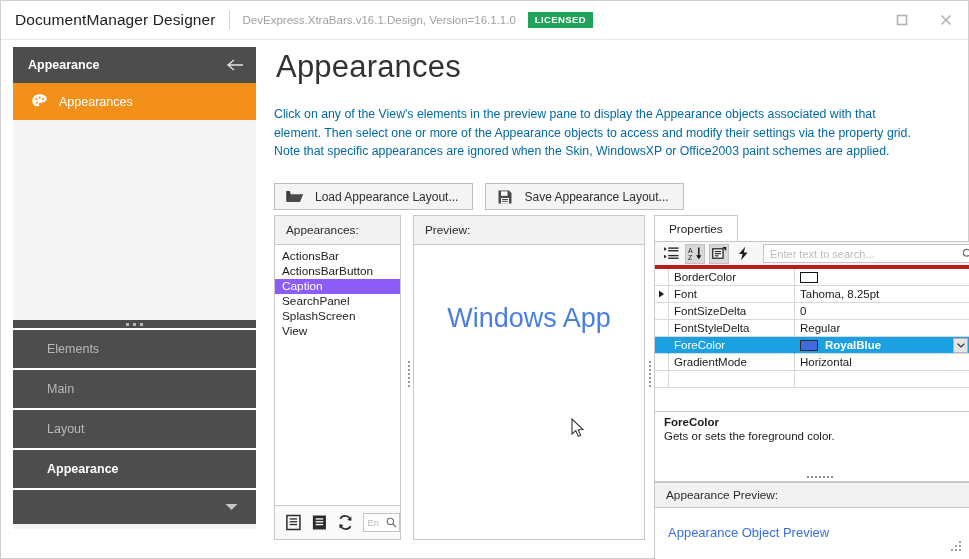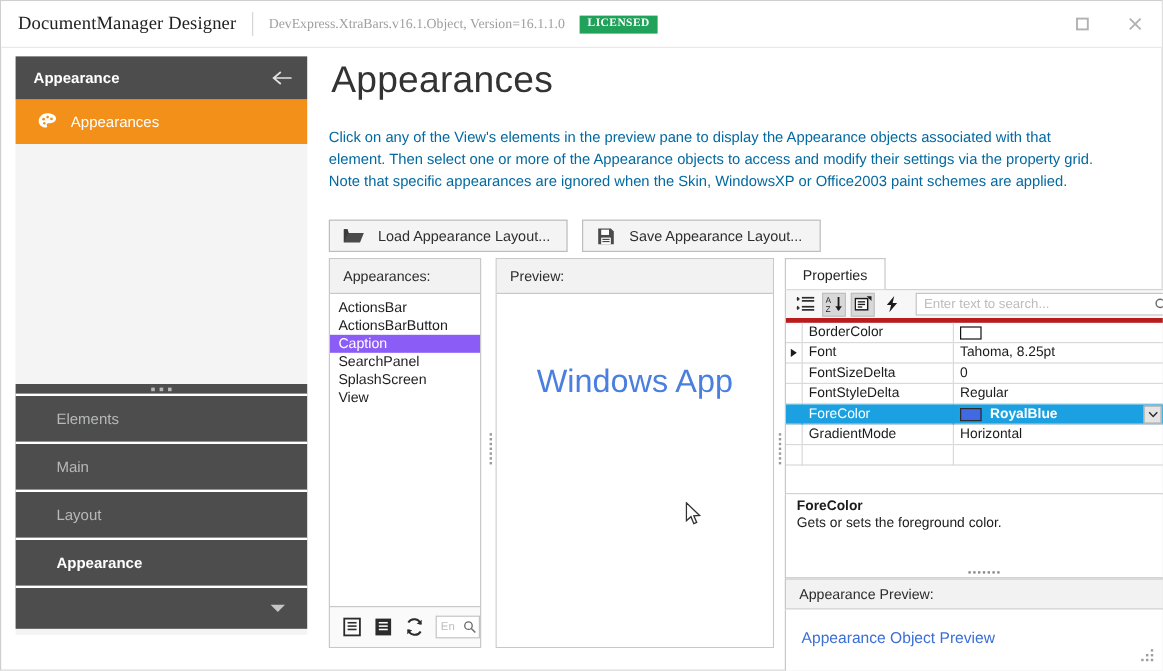--- a/index.html
+++ b/index.html
@@ -14,21 +14,21 @@
     position: relative;
     width: 969px; height: 559px;
     background: #ffffff;
     border: 1px solid #cfcfcf;
   }
 
   
   .titlebar {
     position: absolute; left: 0; top: 0; width: 967px; height: 38px;
     background: #ffffff;
-    display: flex; align-items: center; font-family: Liberation Serif, serif;
+    display: flex; align-items: center;
   }
   .title-main {
     font-size: 15.5px; color: #222; margin-left: 14px; letter-spacing: .1px;
   }
   .title-sep {
     width: 1px; height: 20px; background: #d6d6d6; margin: 0 13px 0 13px;
   }
   .title-sub { font-size: 11.5px; color: #a0a0a0; }
   .licensed {
     margin-left: 12px;
@@ -233,21 +233,21 @@
   }
 </style>
 </head>
 <body>
 
 <div class="window">
 
   <div class="titlebar">
     <div class="title-main">DocumentManager Designer</div>
     <div class="title-sep"></div>
-    <div class="title-sub">DevExpress.XtraBars.v16.1.Object, Version=16.1.1.0</div>
+    <div class="title-sub">DevExpress.XtraBars.v16.1.Design, Version=16.1.1.0</div>
     <div class="licensed">LICENSED</div>
     <div class="win-btns">
       <div class="win-btn">
         <svg width="12" height="12" viewBox="0 0 12 12">
             <rect x="1.5" y="1.5" width="9" height="9" fill="none" stroke="#b2b2b2" stroke-width="1.6"></rect>
           </svg>
       </div>
       <div class="win-btn">
         <svg width="12" height="12" viewBox="0 0 12 12">
             <path d="M1.5 1.5 L10.5 10.5 M10.5 1.5 L1.5 10.5" stroke="#b2b2b2" stroke-width="1.6"></path>

